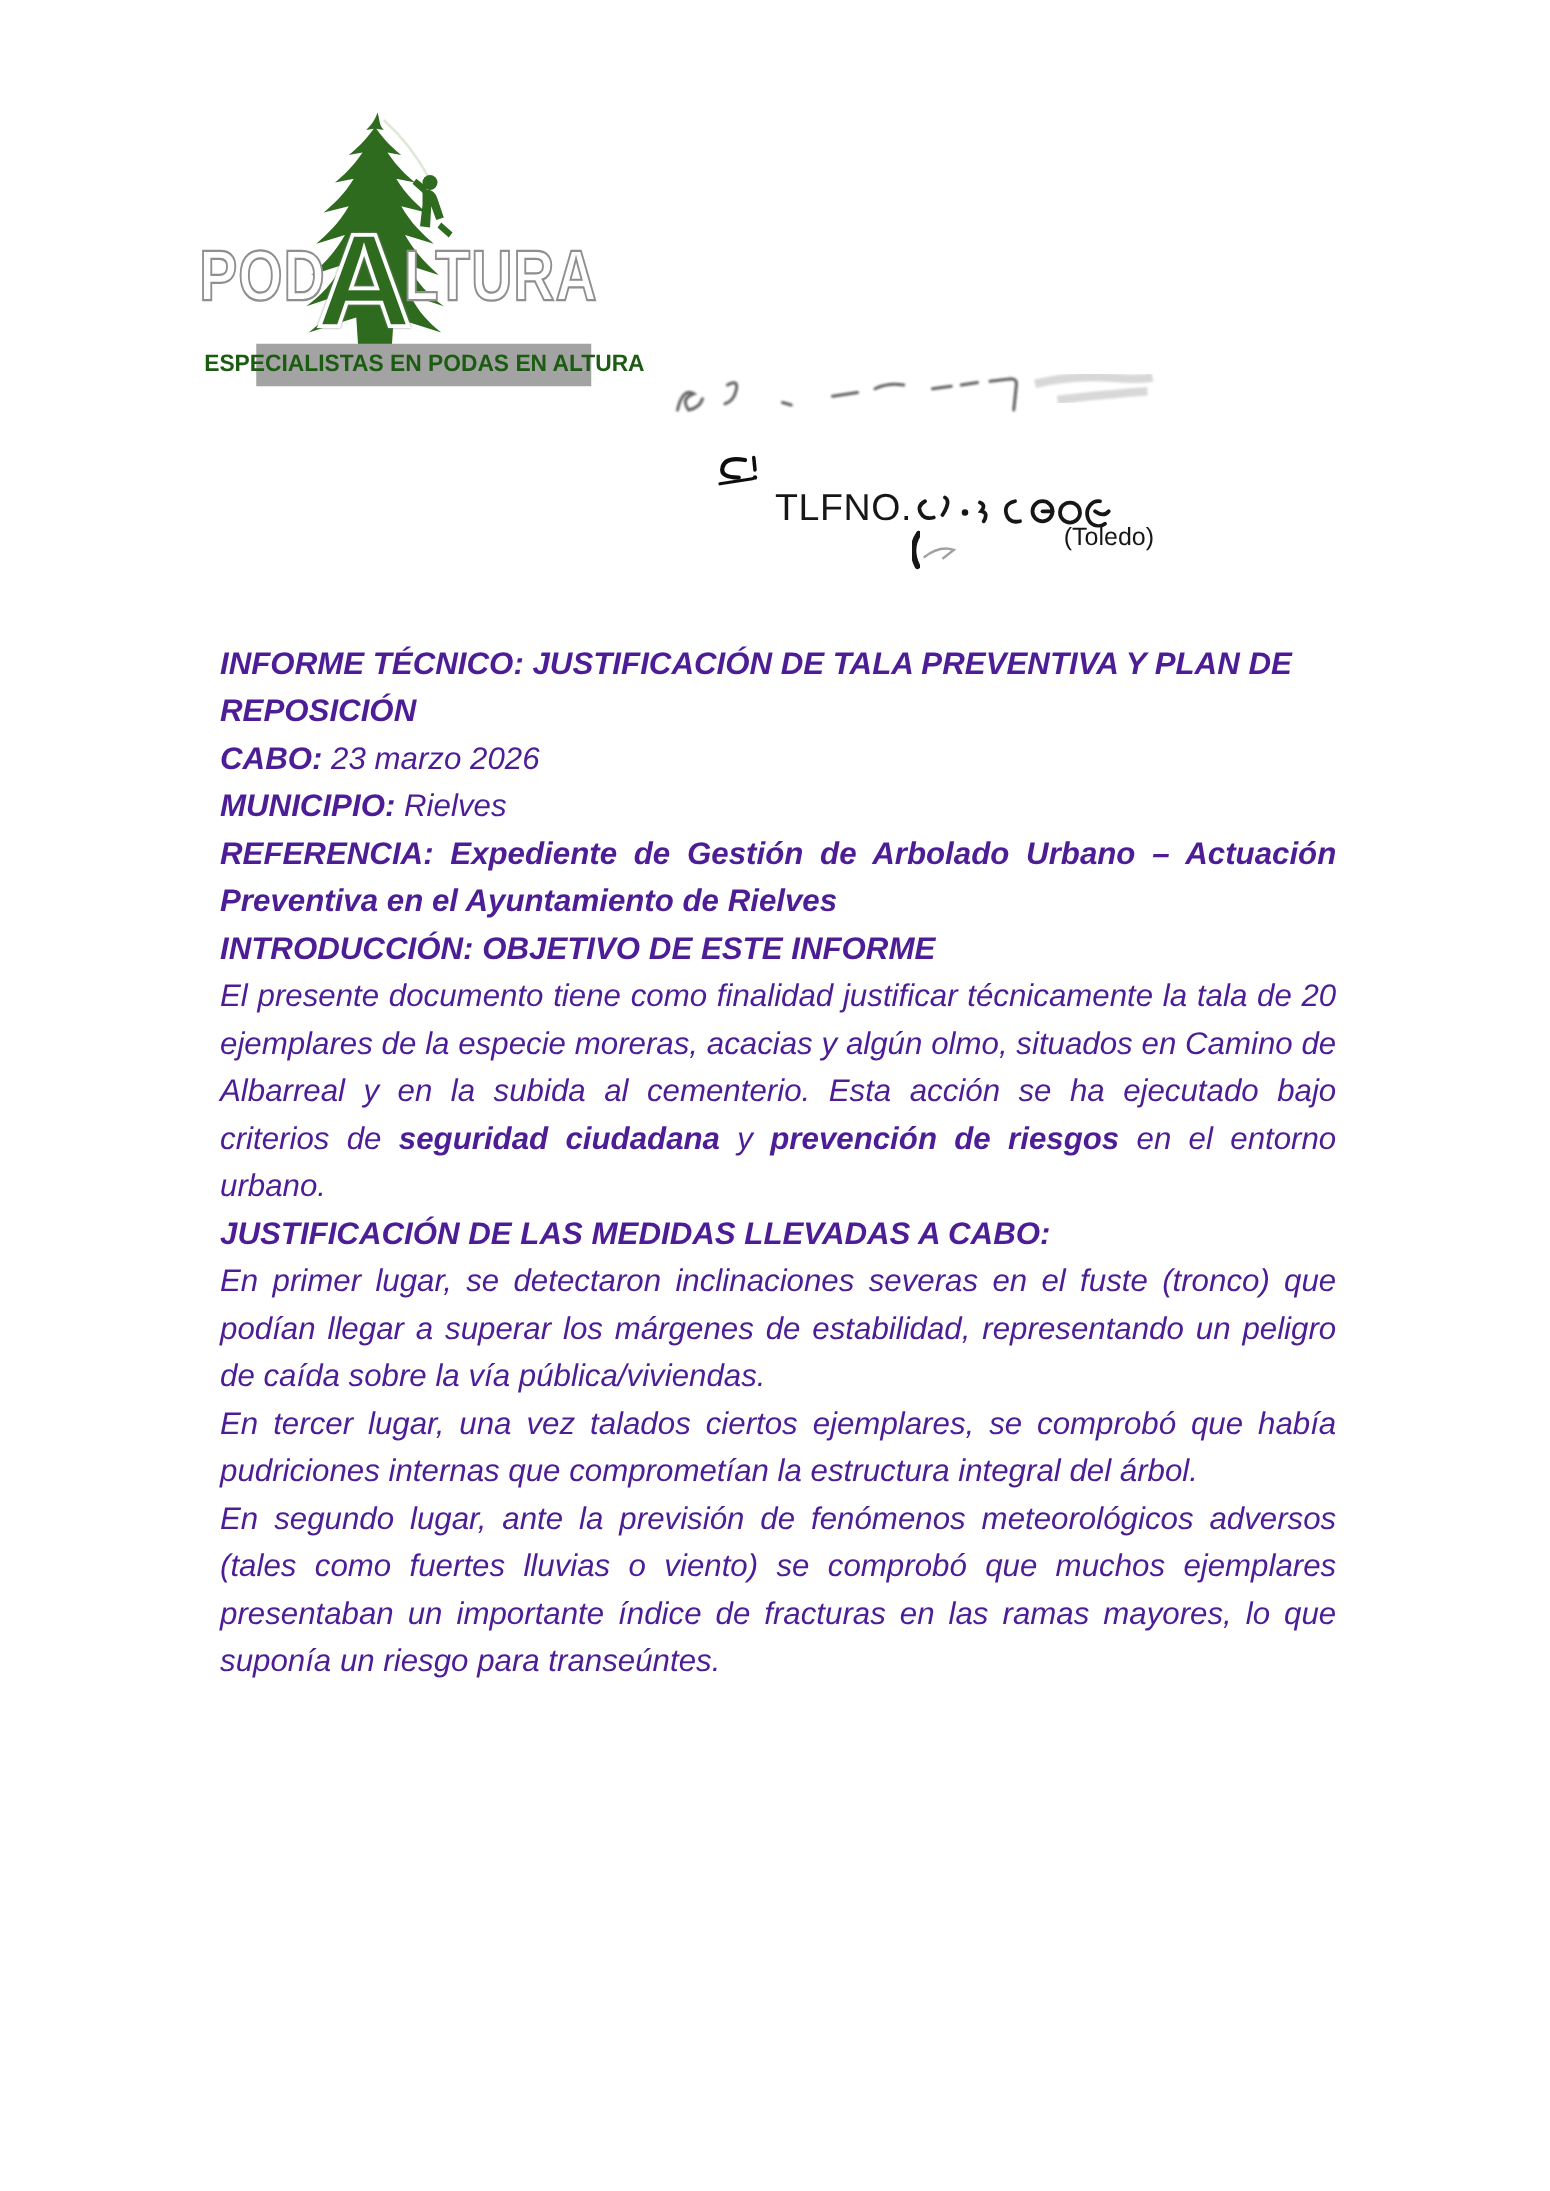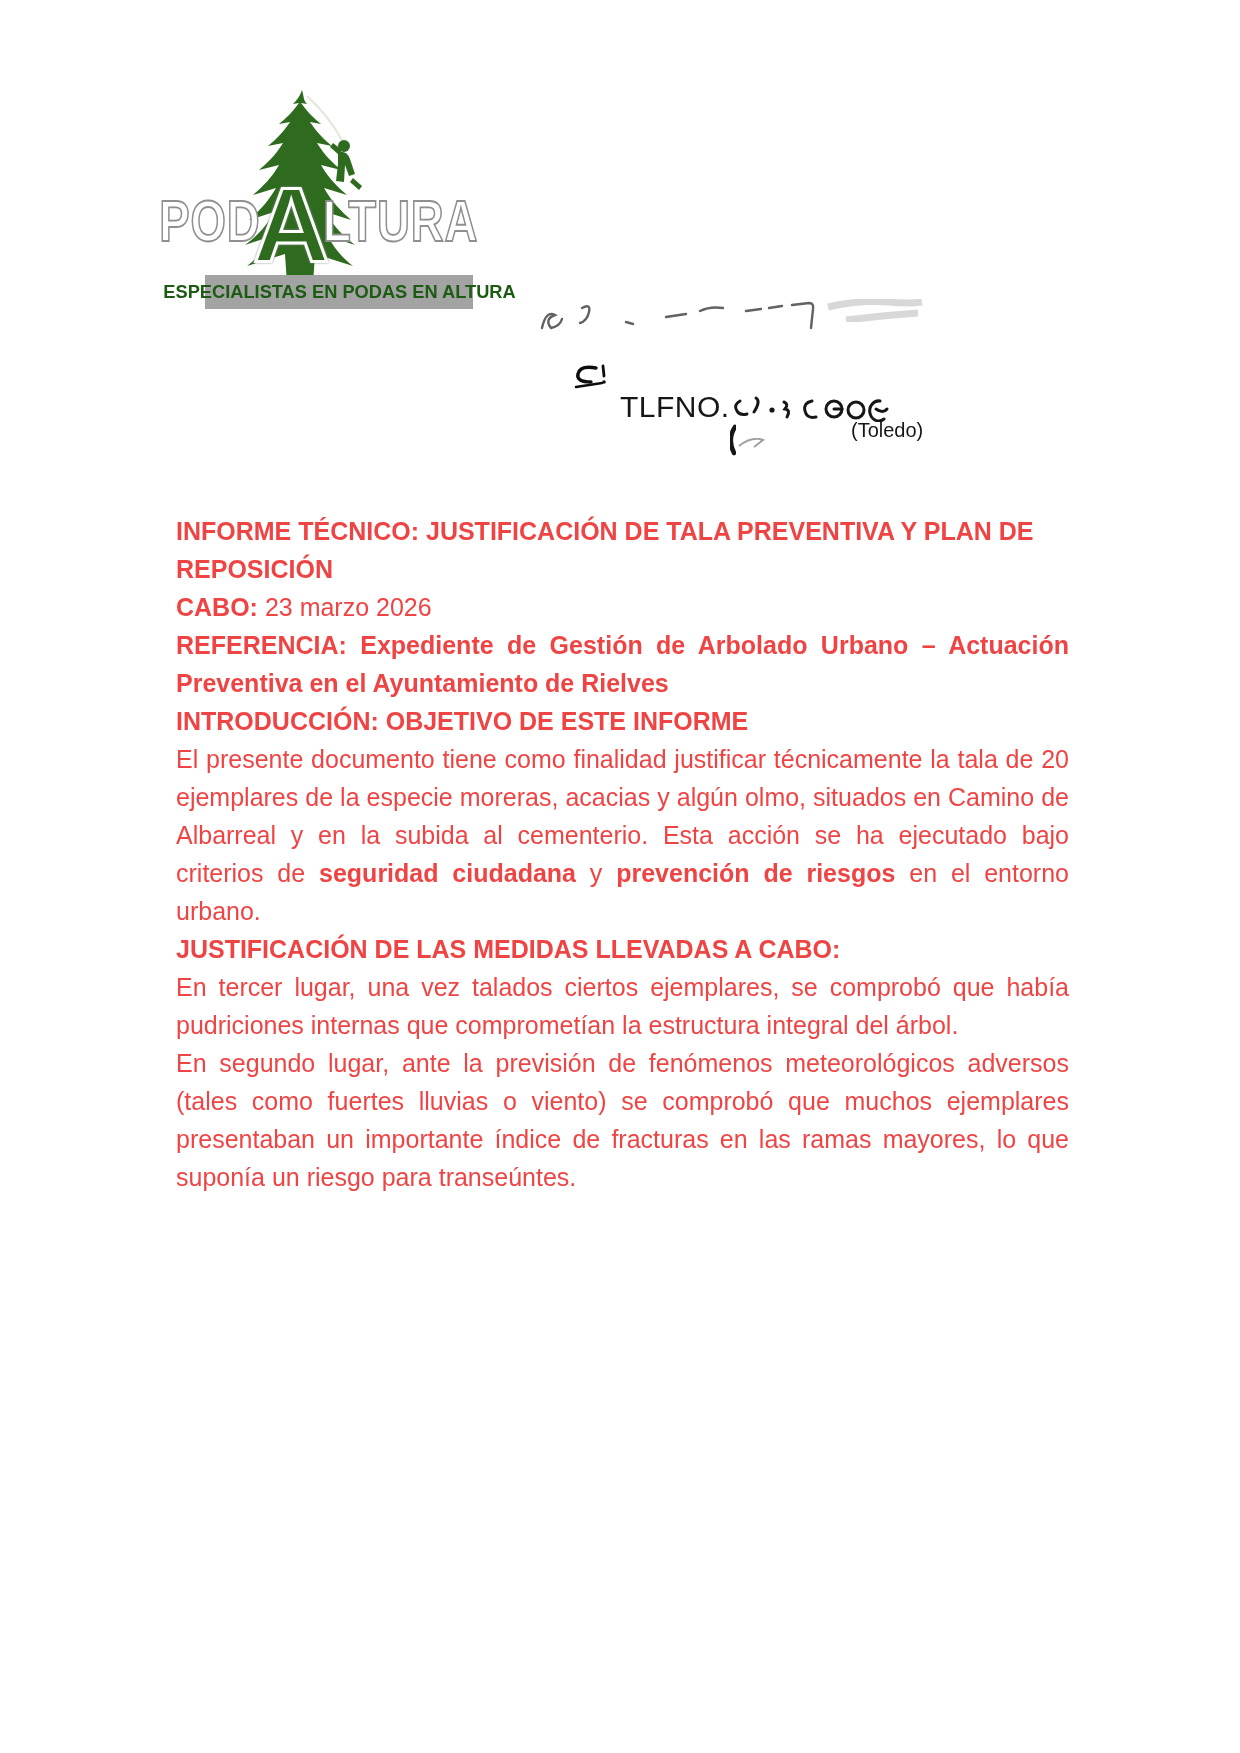--- a/index.html
+++ b/index.html
@@ -28,21 +28,21 @@
   
   .scribble1{position:absolute;left:528px;top:294px;z-index:1;}
   .inkmark{position:absolute;left:572px;top:363px;}
   .phone-line{position:absolute;left:620px;top:390px;display:flex;align-items:center;}
   .phone-line .label{font-size:30px;color:#161616;letter-spacing:.5px;}
   .toledo-scribble{position:absolute;left:722px;top:424px;}
   .toledo{position:absolute;left:851px;top:419px;font-size:20px;color:#161616;}
   
   .doc{
     position:absolute;left:176px;top:512px;width:893px;
-    font-size:25px;line-height:38px;text-align:justify;color:#ef4444;
+    font-size:25px;line-height:38px;text-align:justify;color:#4c1d95;font-style:italic;
   }
   .doc h1,.doc h2{font-size:25px;font-weight:700;margin:0;text-align:left;line-height:38px;}
   .doc p{margin:0;}
   .gap{margin-top:38px;}
   .meta b{font-weight:700;}
 </style>
 </head>
 <body>
 
 <svg width="0" height="0" style="position:absolute" aria-hidden="true">
@@ -133,25 +133,27 @@
 </svg>
 
 <div class="toledo">(Toledo)</div>
 
 <div class="doc">
 
   <h1>INFORME TÉCNICO: JUSTIFICACIÓN DE TALA PREVENTIVA Y PLAN DE REPOSICIÓN</h1>
 
   <p class="meta"><b>CABO:</b> <span>23 marzo 2026</span></p>
 
+  <p class="meta"><b>MUNICIPIO:</b> <span>Rielves</span></p>
 
   <p class="meta"><b>REFERENCIA: Expediente de Gestión de Arbolado Urbano – Actuación Preventiva en el Ayuntamiento de Rielves</b></p>
 
   <h2 class="gap">INTRODUCCIÓN: OBJETIVO DE ESTE INFORME</h2>
 
   <p class="gap"><span>El presente documento tiene como finalidad justificar técnicamente la tala de 20 ejemplares de la especie moreras, acacias y algún olmo, situados en Camino de Albarreal y en la subida al cementerio. Esta acción se ha ejecutado bajo criterios de </span><b>seguridad ciudadana</b><span> y </span><b>prevención de riesgos</b><span> en el entorno urbano.</span></p>
 
   <h2 class="gap">JUSTIFICACIÓN DE LAS MEDIDAS LLEVADAS A CABO:</h2>
 
+  <p>En primer lugar, se detectaron inclinaciones severas en el fuste (tronco) que podían llegar a superar los márgenes de estabilidad, representando un peligro de caída sobre la vía pública/viviendas.</p>
   <p>En tercer lugar, una vez talados ciertos ejemplares, se comprobó que había pudriciones internas que comprometían la estructura integral del árbol.</p>
   <p>En segundo lugar, ante la previsión de fenómenos meteorológicos adversos (tales como fuertes lluvias o viento) se comprobó que muchos ejemplares presentaban un importante índice de fracturas en las ramas mayores, lo que suponía un riesgo para transeúntes.</p>
 
 </div>
 
 </body></html>

